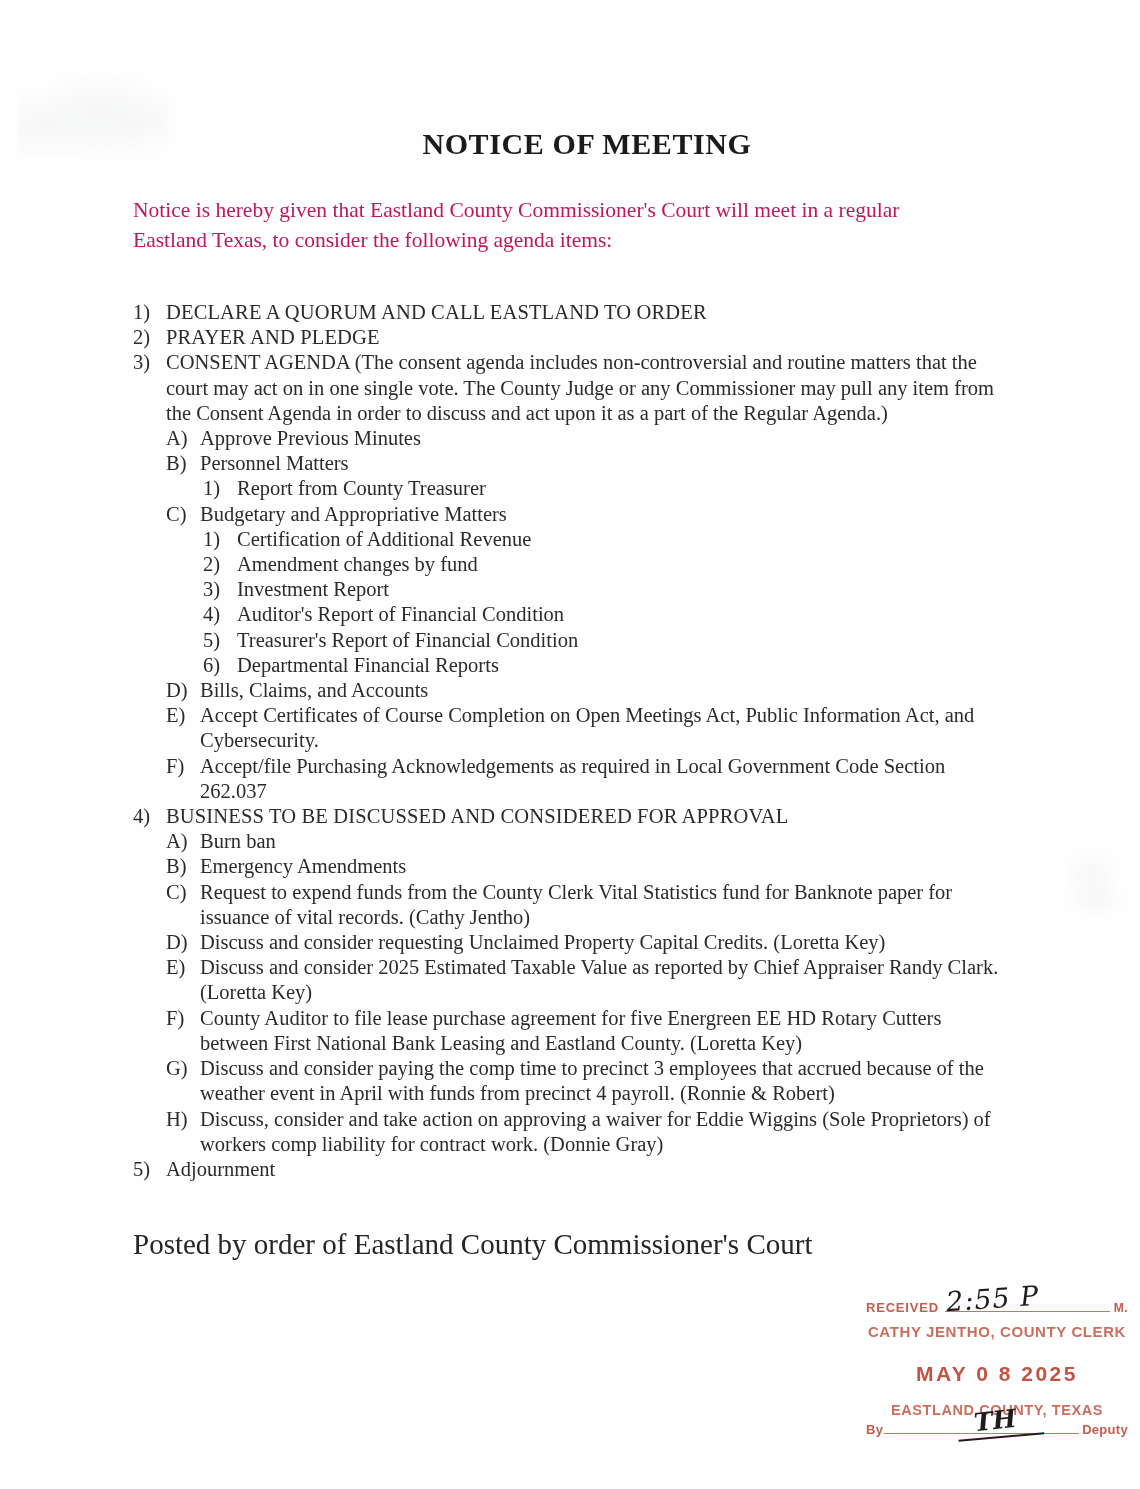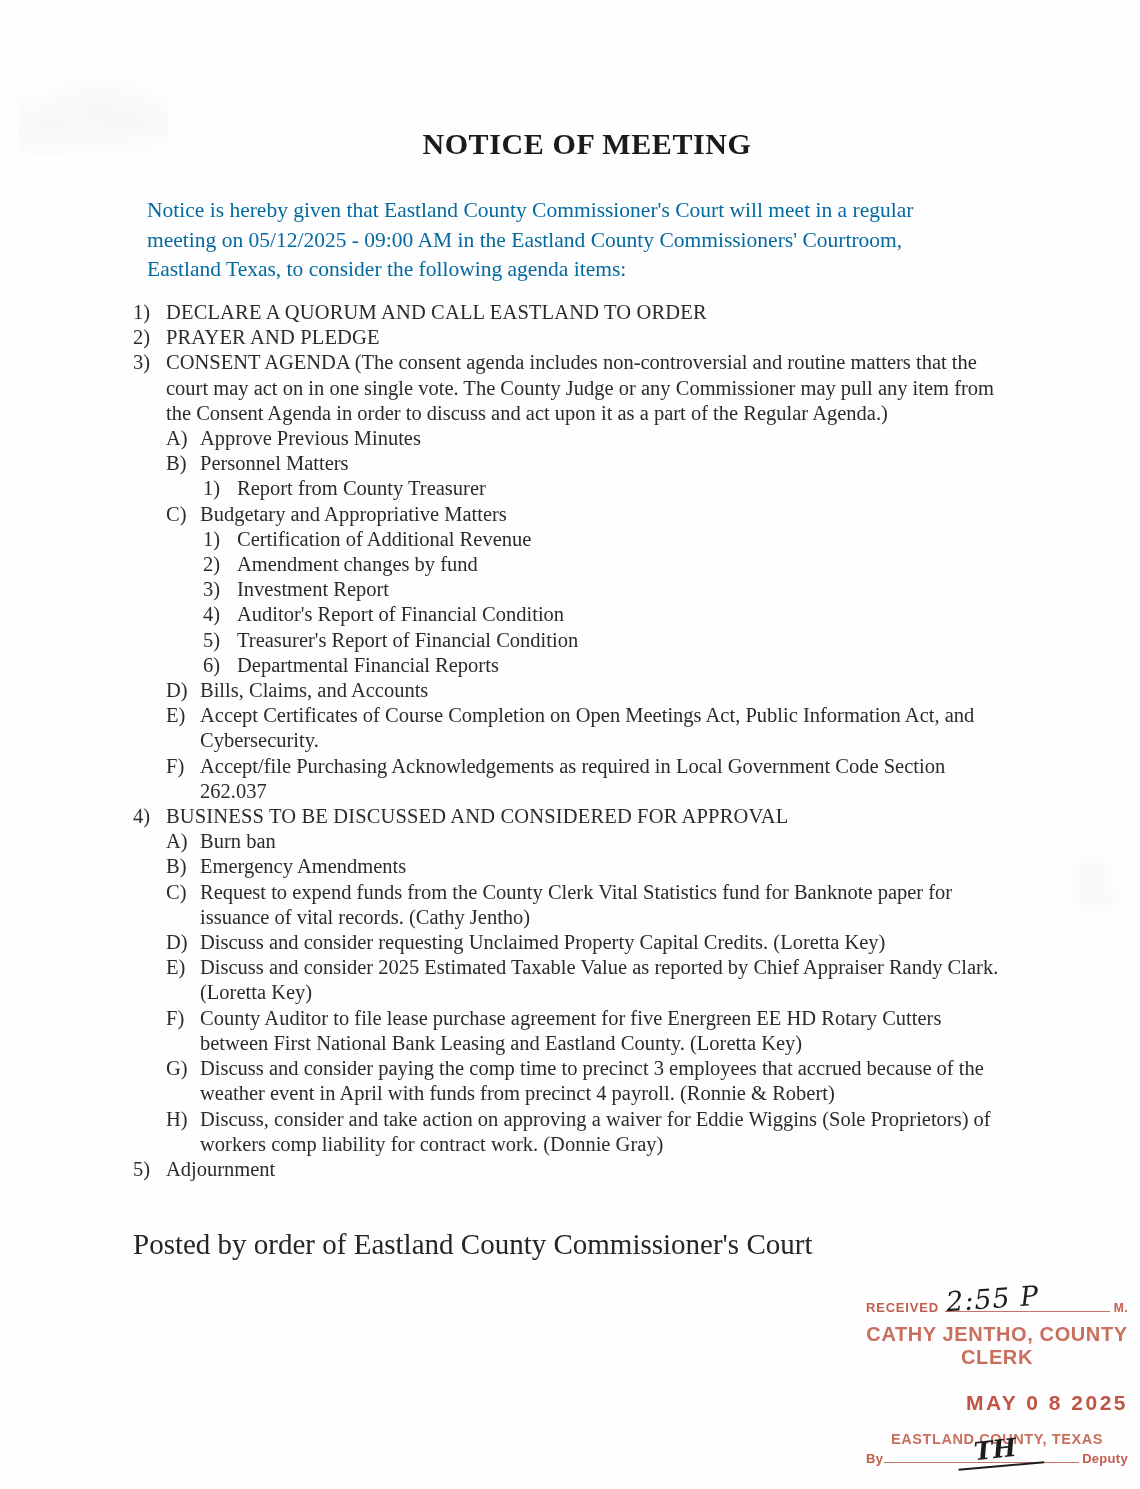--- a/index.html
+++ b/index.html
@@ -40,26 +40,26 @@
     width: 1140px;
     text-align: center;
     font-size: 30px;
     font-weight: bold;
     letter-spacing: 0.6px;
     color: #1b1b1b;
   }
 
   .intro {
     position: absolute;
-    left: 147px;
+    left: 133px;
     top: 196px;
     width: 875px;
     font-size: 21.5px;
     line-height: 29.5px;
-    color: #0369a1;
+    color: #be185d;
   }
   .intro div { white-space: nowrap; }
 
   .agenda {
     position: absolute;
     left: 133px;
     top: 300px;
     width: 880px;
     font-size: 20.5px;
     line-height: 25.2px;
@@ -135,32 +135,32 @@
     left: 80px;
     top: -14px;
     font-family: "DejaVu Serif", serif;
     font-style: italic;
     font-size: 27px;
     color: #1d1d1d;
     transform: rotate(-4deg);
     letter-spacing: 1px;
   }
   .stamp-clerk {
-    font-size: 20px;
+    font-size: 15px;
     font-weight: bold;
     letter-spacing: 0.6px;
     text-align: center;
     margin-top: 2px;
     color: #c96f5e;
   }
   .stamp-date {
     font-size: 21px;
     font-weight: bold;
     letter-spacing: 2.5px;
-    text-align: right;
+    text-align: center;
     margin-top: 22px;
     color: #c05544;
   }
   .stamp-county {
     font-size: 14.5px;
     font-weight: bold;
     letter-spacing: 0.6px;
     text-align: center;
     margin-top: 16px;
     color: #c96f5e;
@@ -207,21 +207,20 @@
 <div class="page">
 
   <div class="artifact a1"></div>
   <div class="artifact a2"></div>
   <div class="artifact a3"></div>
 
   <div class="doc-title">NOTICE OF MEETING</div>
 
   <div class="intro">
     <div>Notice is hereby given that Eastland County Commissioner's Court will meet in a regular</div>
-    <div>meeting on 05/12/2025 - 09:00 AM in the Eastland County Commissioners' Courtroom,</div>
     <div>Eastland Texas, to consider the following agenda items:</div>
   </div>
 
   <div class="agenda" id="agenda-list">
       <div class="row lvl1 caps">
         <span class="marker">1)</span>
         <span class="txt">DECLARE A QUORUM AND CALL EASTLAND TO ORDER</span>
       </div>
       <div class="row lvl1 caps">
         <span class="marker">2)</span>

